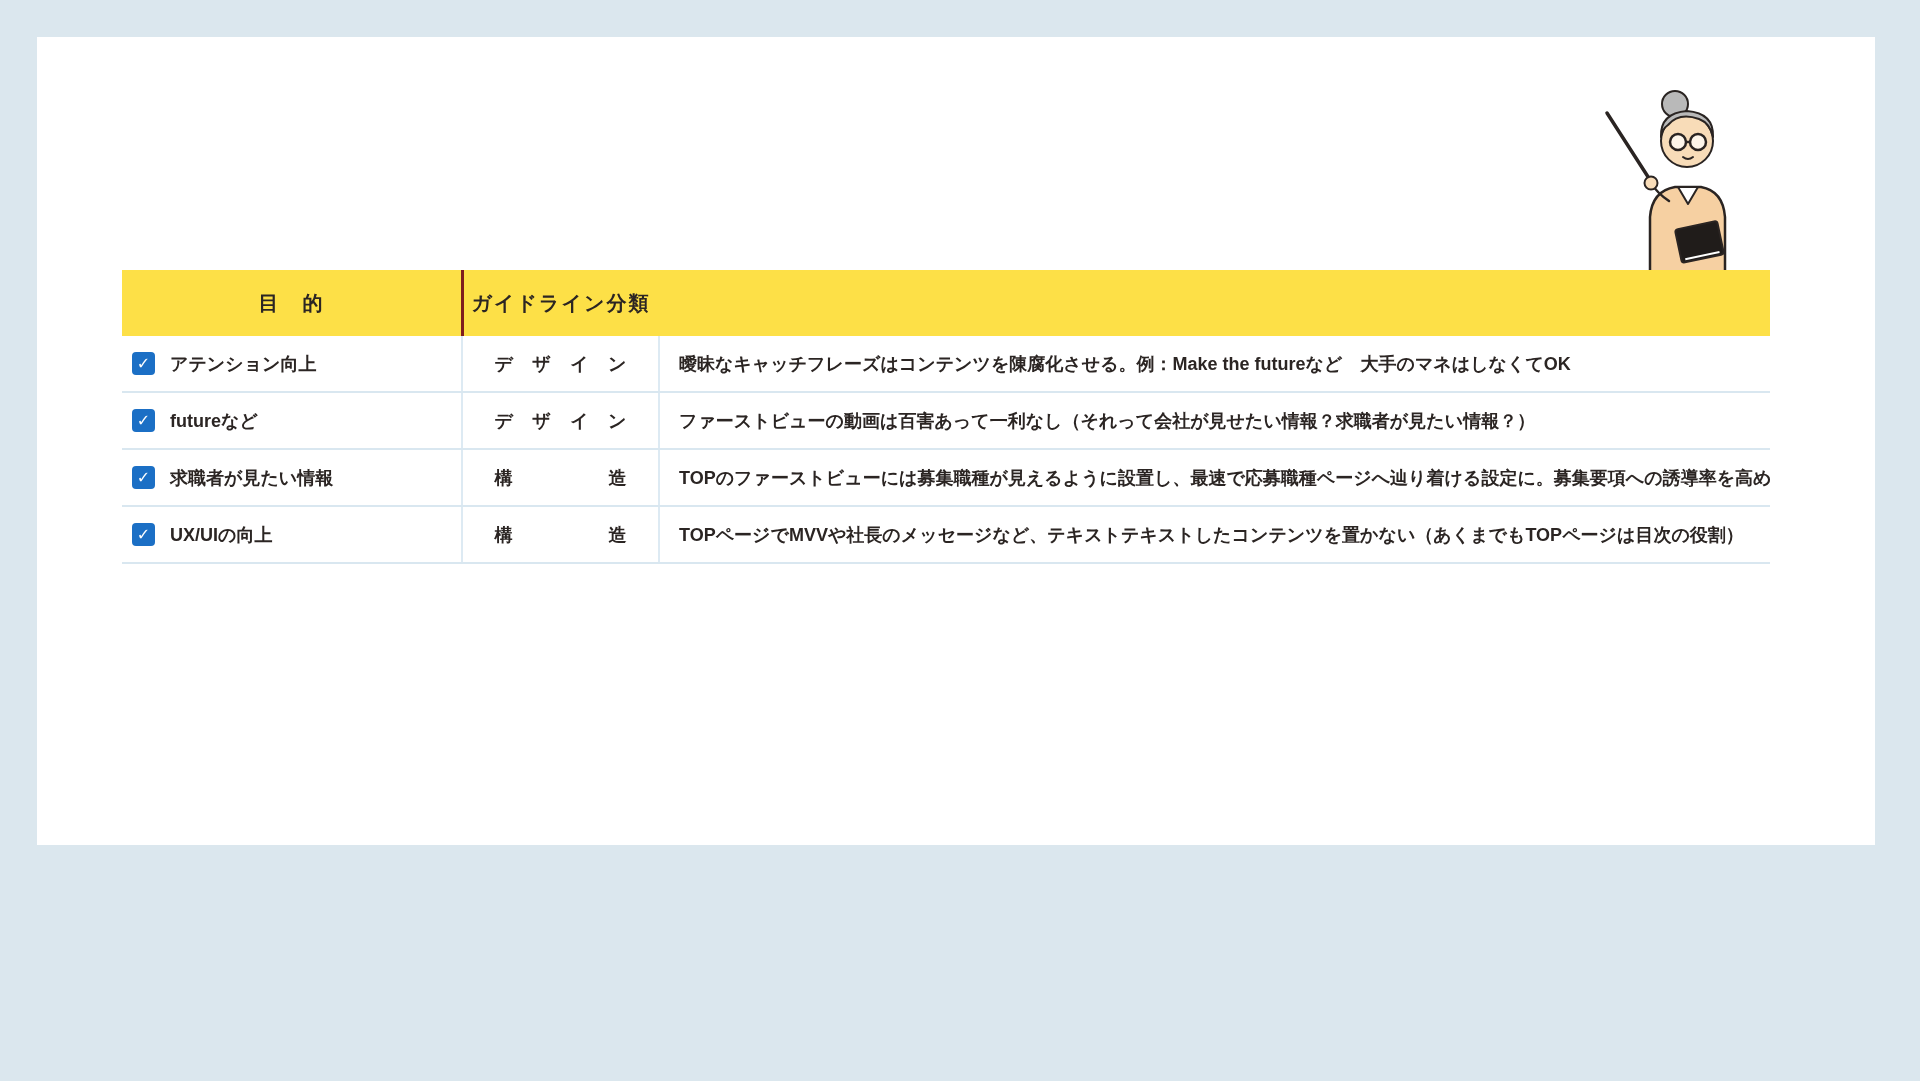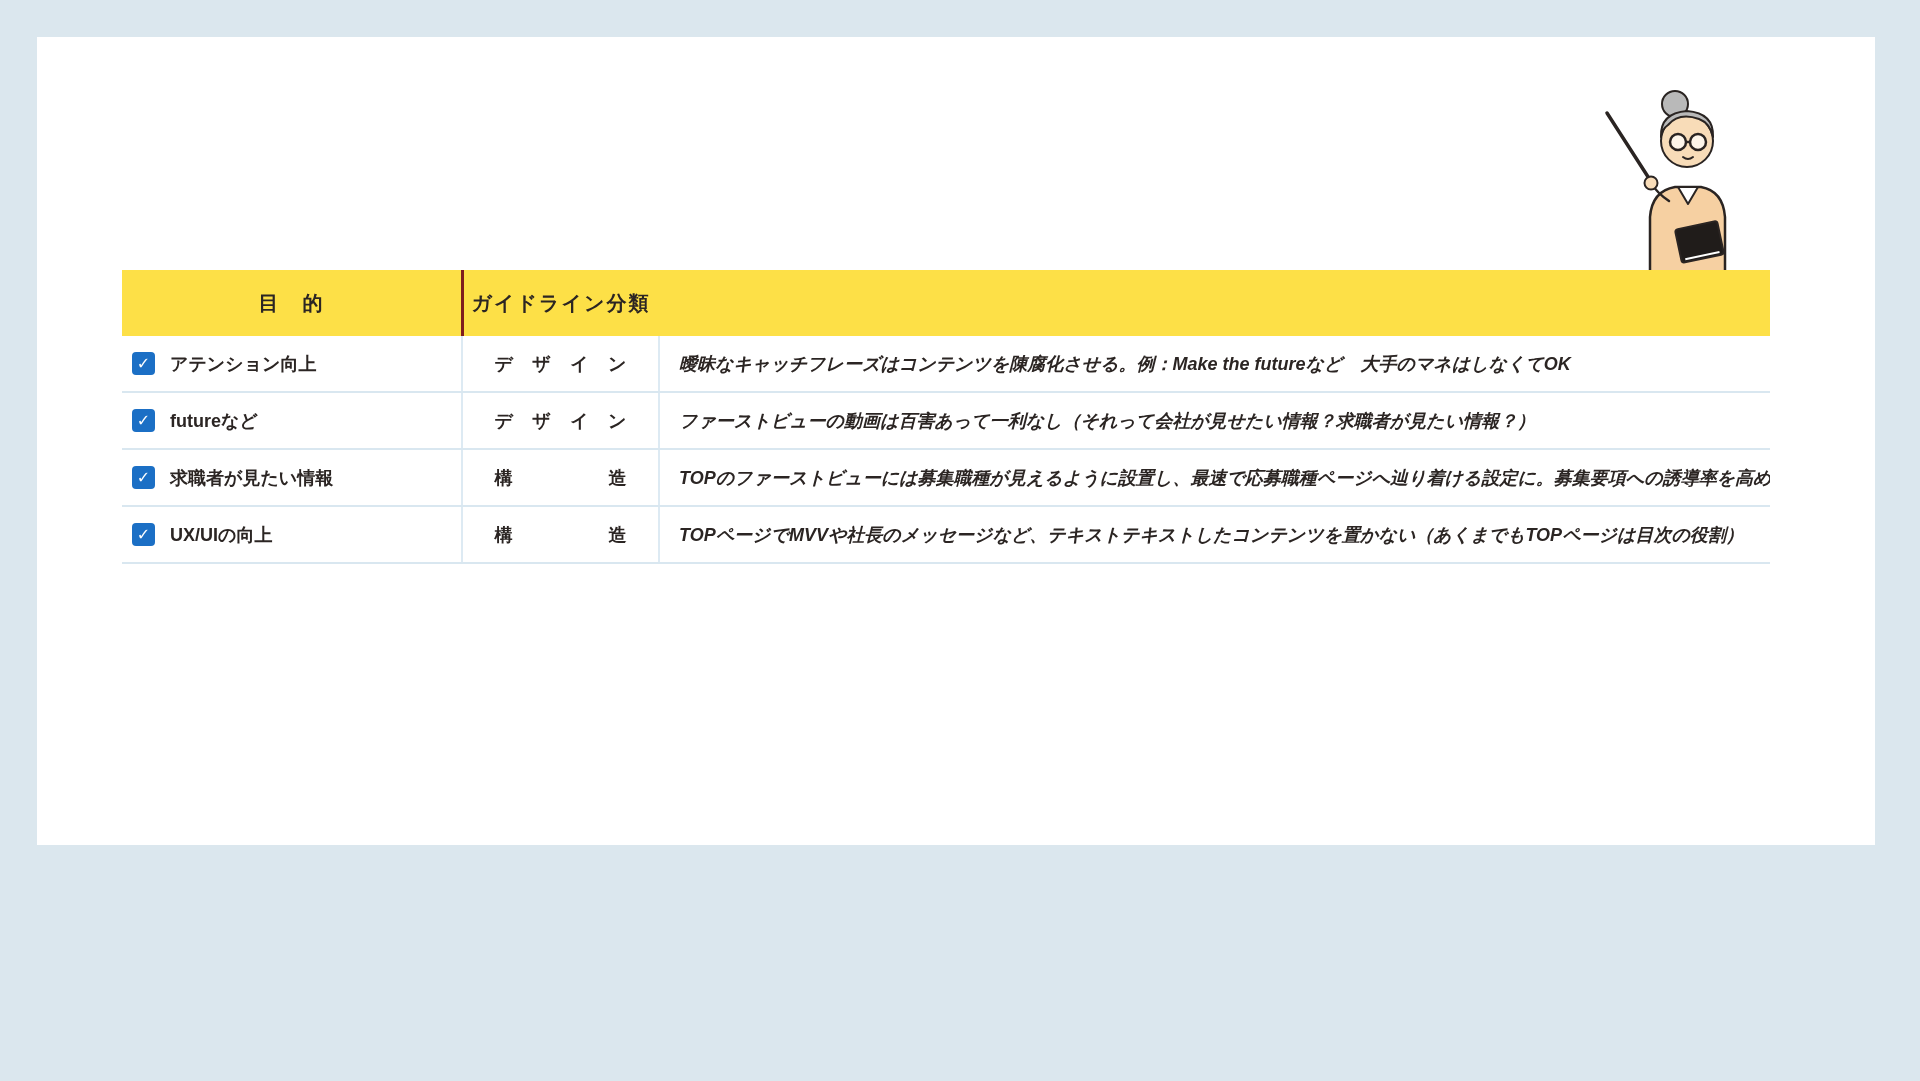--- a/index.html
+++ b/index.html
@@ -88,21 +88,20 @@
     font-size: 18px;
   }
   .cell.category {
     justify-content: center;
   }
   .cell.content {
     padding-left: 19px;
     padding-right: 8px;
     white-space: nowrap;
     overflow: hidden;
-    font-style: italic;
   }
   .spread {
     display: inline-block;
     width: 132px;
     text-align: justify;
     text-align-last: justify;
     text-justify: inter-character;
   }
   .checkbox {
     width: 23px;

